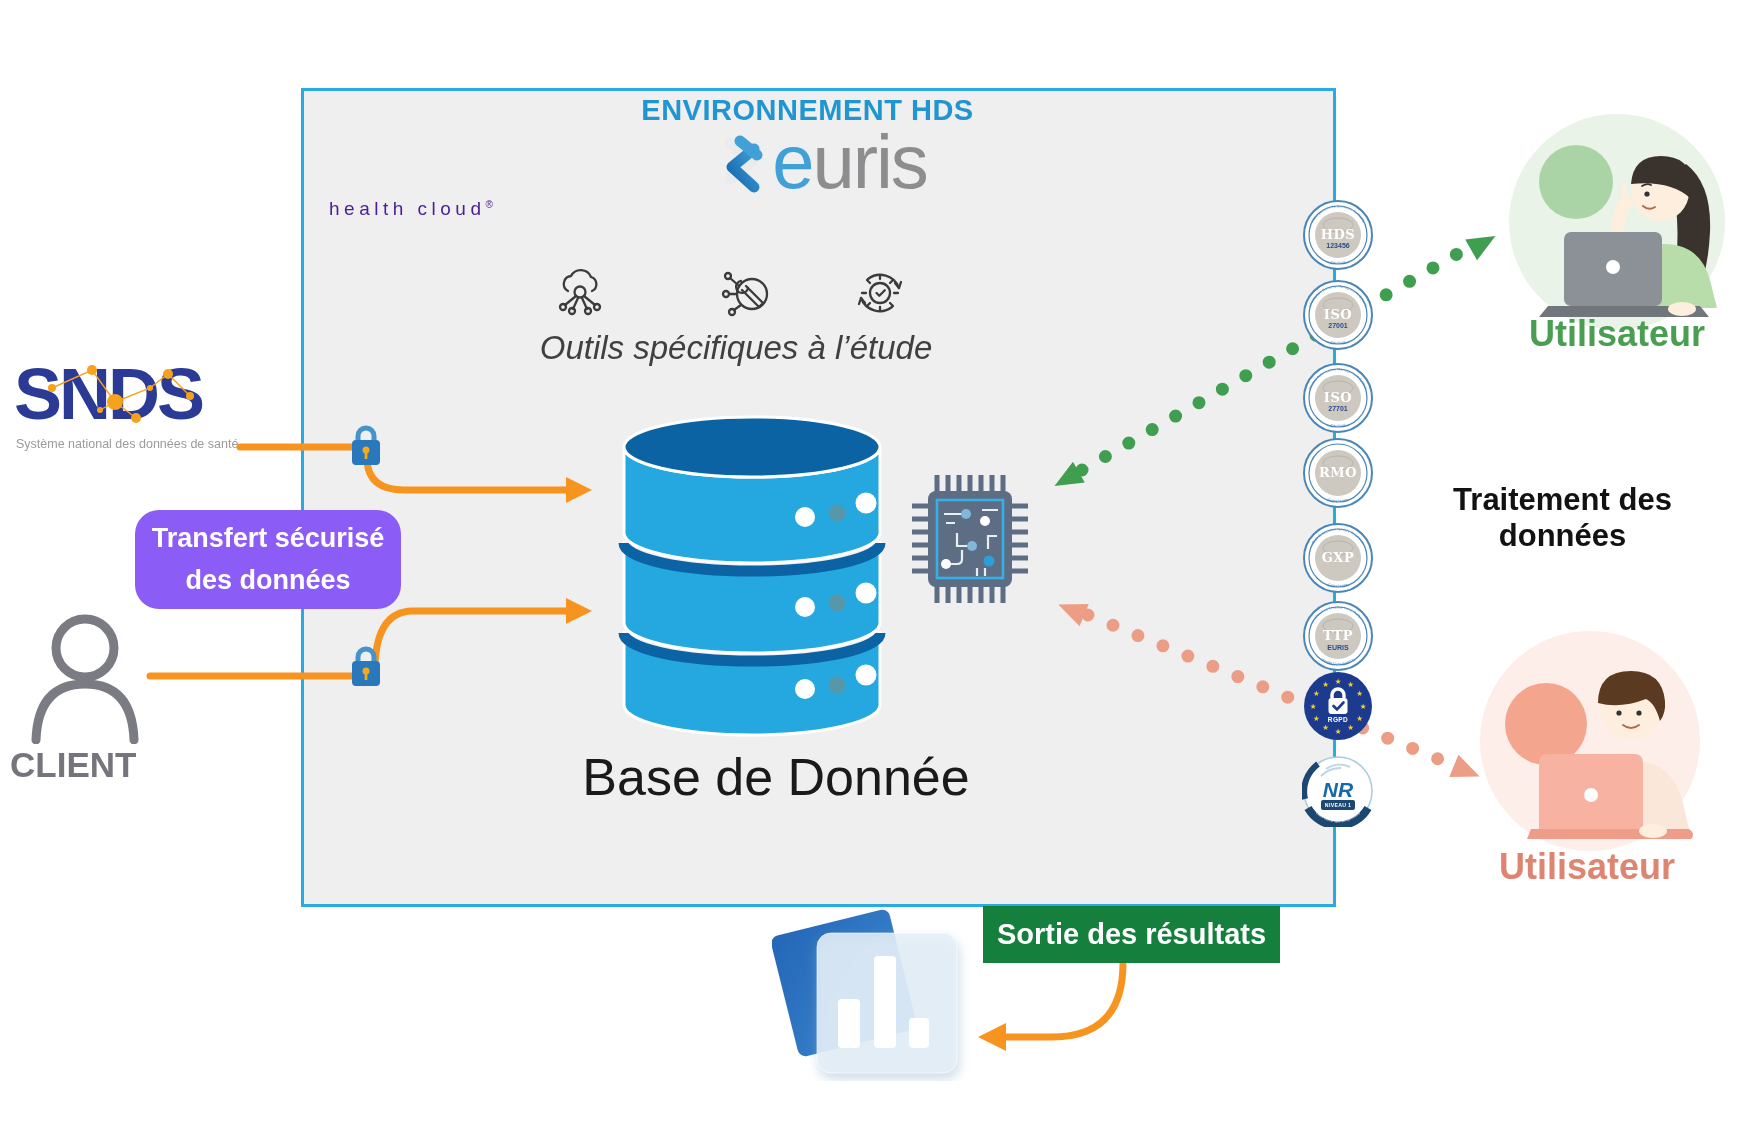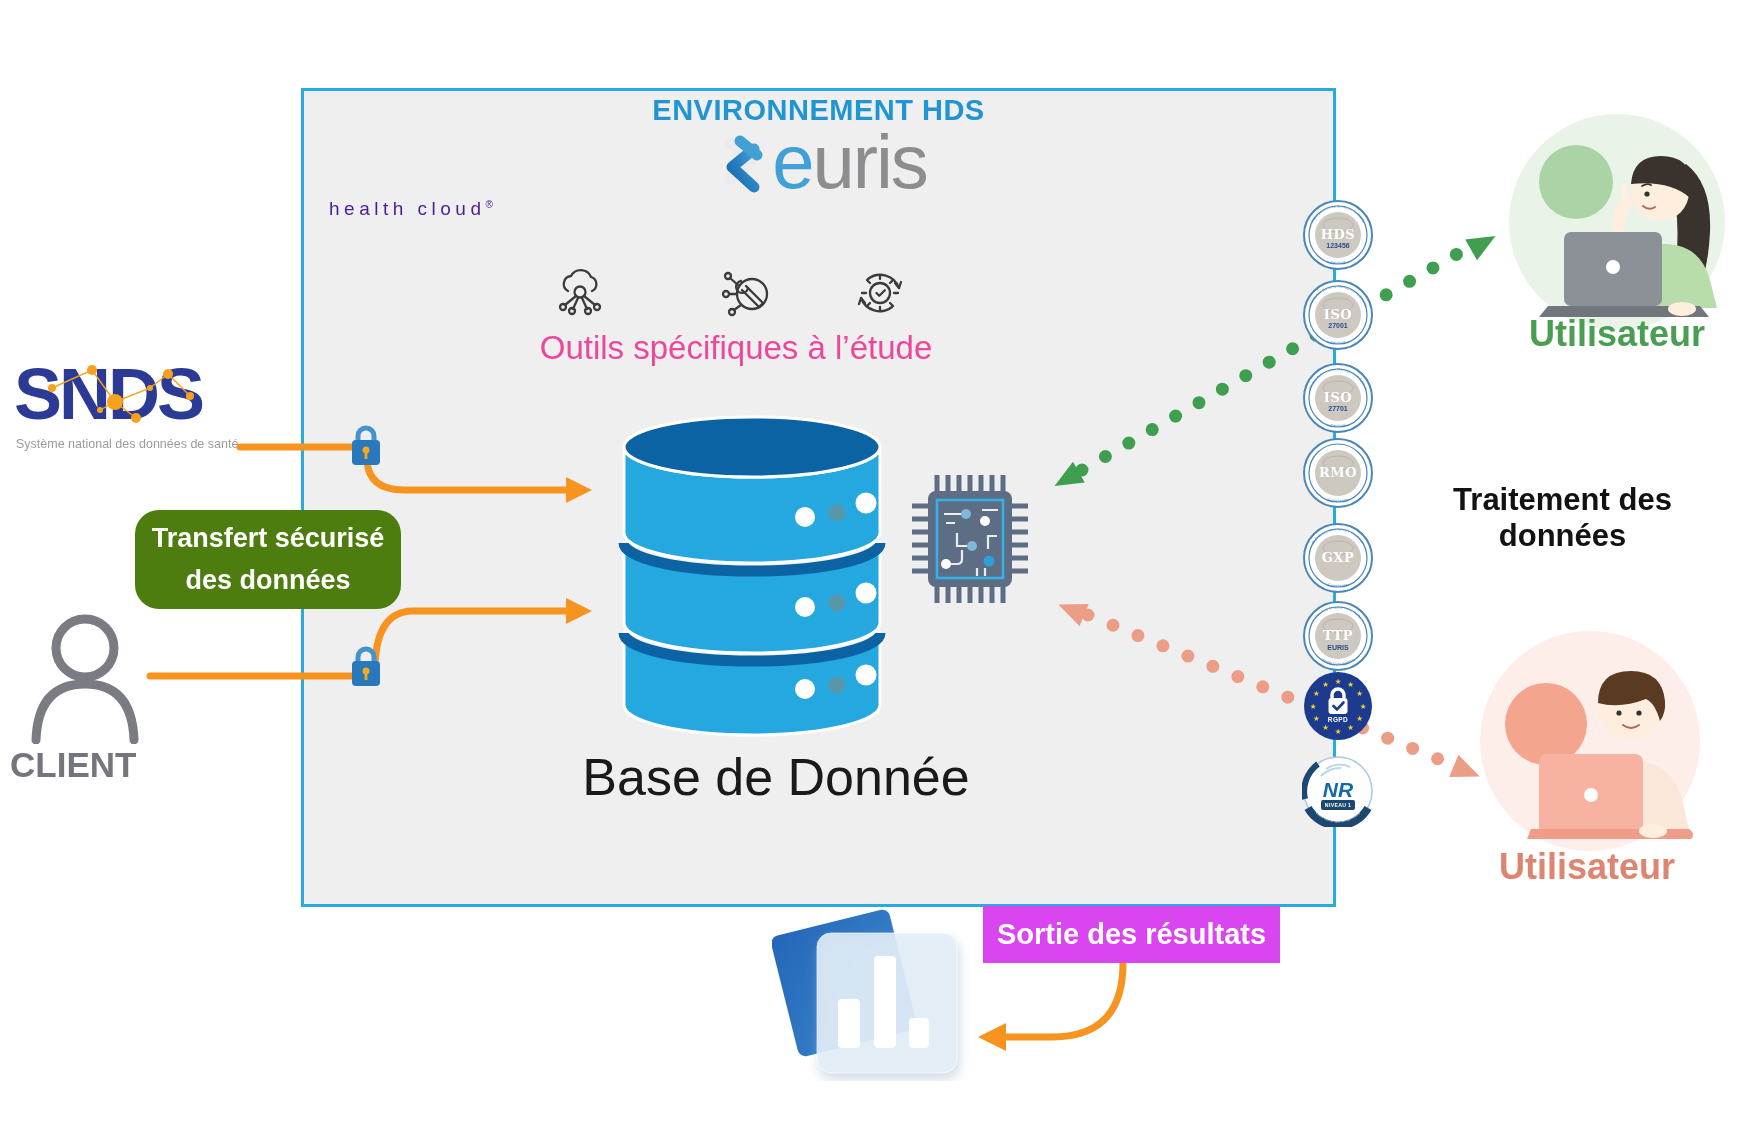--- a/index.html
+++ b/index.html
@@ -1,39 +1,39 @@
 <!DOCTYPE html>
 <html><head>
 <meta charset="utf-8">
 <style>
   html,body{margin:0;padding:0;background:#fff;}
   body{font-family:"Liberation Sans", sans-serif;}
   #stage{position:relative;width:1750px;height:1130px;background:#ffffff;overflow:hidden;}
   #stage *{box-sizing:border-box;}
   .abs{position:absolute;}
   .hds-box{left:301px;top:88px;width:1035px;height:819px;background:#efeff0;border:3px solid #29abe2;z-index:1;}
-  .title{left:301px;top:94px;width:1035px;text-align:center;font-size:29px;font-weight:bold;color:#2095d2;z-index:4;letter-spacing:.5px;}
+  .title{left:290px;top:94px;width:1035px;text-align:center;font-size:29px;font-weight:bold;color:#2095d2;z-index:4;letter-spacing:.5px;}
   .logo-row{left:301px;top:124px;width:1035px;display:flex;justify-content:center;align-items:center;gap:6px;z-index:4;}
   .logo-word{font-size:76px;line-height:76px;letter-spacing:-2px;}
   .lw-e{color:#41a1d7;}
   .lw-uris{color:#8d8d8f;margin-top:48px;}
   .tagline{left:329px;top:198px;width:1035px;text-align:left;font-size:19px;letter-spacing:4.5px;color:#4c1d95;z-index:4;}
   .tagline sup{font-size:10px;letter-spacing:0;}
   .tool-icon{width:58px;height:58px;z-index:2;}
-  .tools-caption{left:301px;top:329px;width:870px;text-align:center;font-size:33px;color:#ec4899;z-index:2;}
+  .tools-caption{left:301px;top:329px;width:870px;text-align:center;font-size:33px;color:#404040;z-index:2;font-style:italic;}
   .db-caption{left:576px;top:747px;width:400px;text-align:center;font-size:52px;color:#1a1a1a;z-index:2;}
   .snds-name{left:14px;top:352px;font-size:72px;line-height:84px;font-weight:bold;letter-spacing:-3px;color:#2b3a94;z-index:2;}
   .snds-subtitle{left:16px;top:437px;width:230px;font-size:12.5px;color:#9b9b9b;z-index:2;}
-  .transfer-badge{left:135px;top:510px;width:266px;height:99px;background:#4d7c0f;border-radius:24px;z-index:6;
+  .transfer-badge{left:135px;top:510px;width:266px;height:99px;background:#8b5cf6;border-radius:24px;z-index:6;
     display:flex;flex-direction:column;justify-content:center;align-items:center;color:#fff;font-weight:bold;font-size:27px;line-height:1.55;}
   .client-caption{left:10px;top:745px;width:150px;font-size:35px;font-weight:bold;color:#75757d;z-index:2;}
   .traitement{left:1390px;top:482px;width:345px;text-align:center;font-size:31px;font-weight:bold;color:#121212;z-index:2;}
   .user-label-green{left:1492px;top:313px;width:250px;text-align:center;font-size:36px;font-weight:bold;color:#4a9e52;z-index:2;}
   .user-label-pink{left:1462px;top:846px;width:250px;text-align:center;font-size:36px;font-weight:bold;color:#dd8570;z-index:2;}
-  .sortie-label{left:983px;top:906px;width:297px;height:57px;background:#d946ef;color:#fff;font-weight:bold;font-size:29px;
+  .sortie-label{left:983px;top:906px;width:297px;height:57px;background:#15803d;color:#fff;font-weight:bold;font-size:29px;
     display:flex;align-items:center;justify-content:center;z-index:6;}
   .badge{position:absolute;width:72px;height:72px;z-index:6;}
   .badge .ring{font-size:3.4px;fill:#4a86b8;letter-spacing:.25px;}
   .badge .seal-label{font-family:"DejaVu Serif", serif;font-size:13px;font-weight:bold;fill:#ffffff;text-anchor:middle;letter-spacing:.5px;}
   .badge .seal-sub{font-size:7px;font-weight:bold;fill:#274b8e;text-anchor:middle;}
   .badge .star{font-size:7.5px;fill:#f6cf2f;text-anchor:middle;}
   .badge .rgpd-label{font-size:6.5px;font-weight:bold;fill:#fff;text-anchor:middle;letter-spacing:.4px;}
   .badge .nr-label{font-size:21px;font-weight:bold;fill:#1769a8;text-anchor:middle;font-style:italic;}
   .badge .nr-niveau{font-size:5.2px;font-weight:bold;fill:#fff;text-anchor:middle;letter-spacing:.3px;}
   .badge .nr-ring{font-size:3.2px;fill:#fff;letter-spacing:.2px;}

